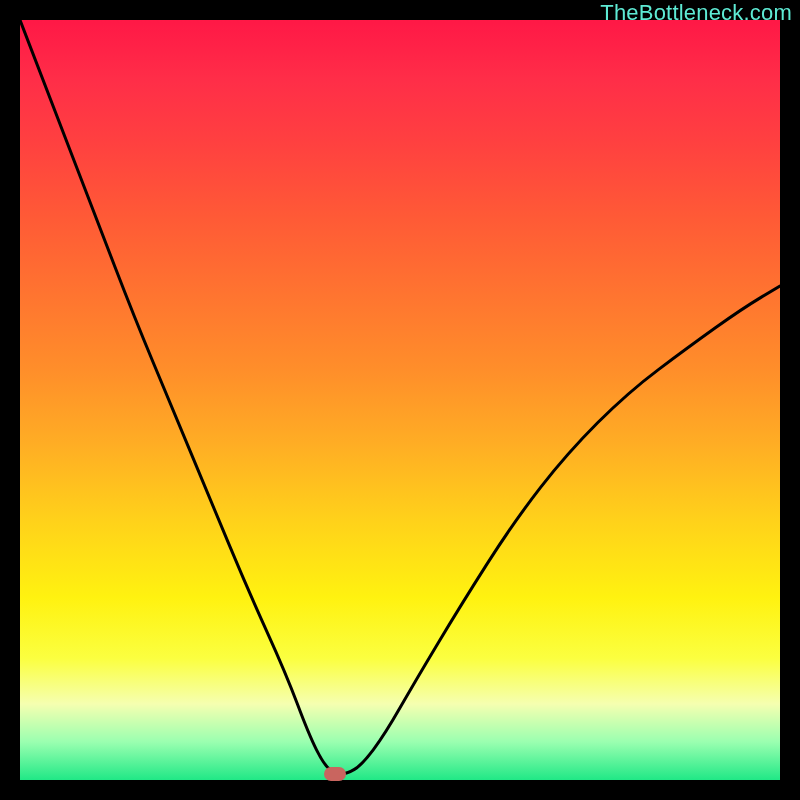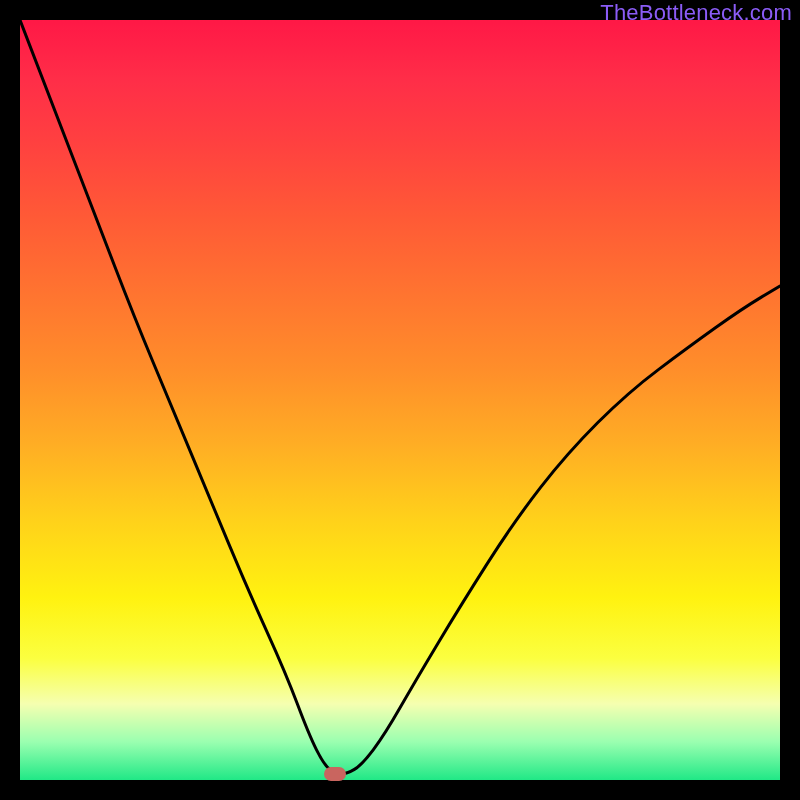--- a/index.html
+++ b/index.html
@@ -36,21 +36,21 @@
       #fbff40 84%,
       #f5ffb0 90%,
       #9affb0 95%,
       #20e886 100%
     );
   }
   .watermark {
     position: absolute;
     top: 0px;
     right: 8px;
-    color: #8b5cf6;
+    color: #5eead4;
     font-size: 22px;
     font-weight: 500;
     z-index: 10;
     letter-spacing: 0.2px;
   }
   svg.curve {
     position: absolute;
     left: 0;
     top: 0;
     width: 760px;

